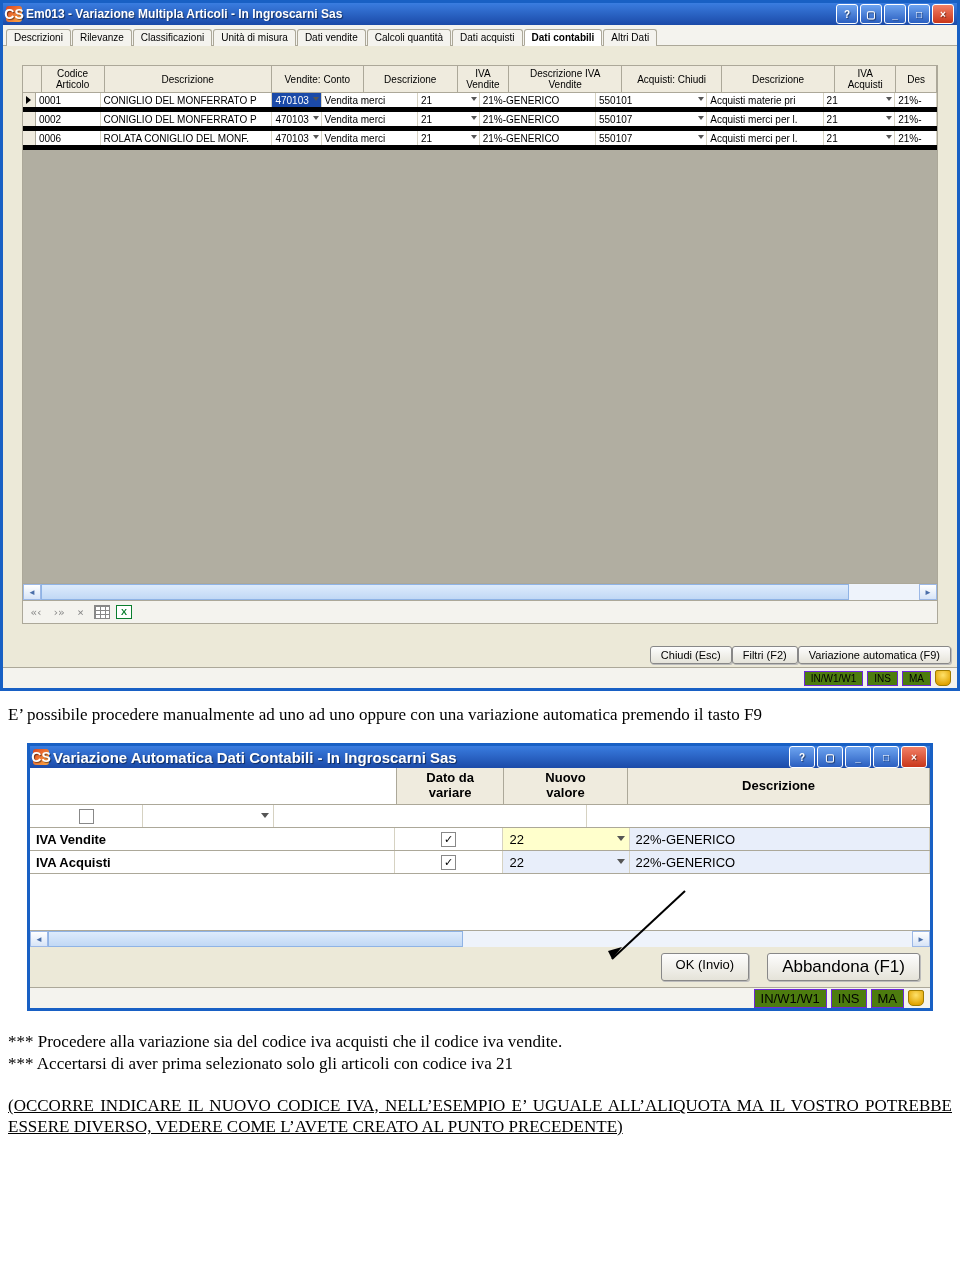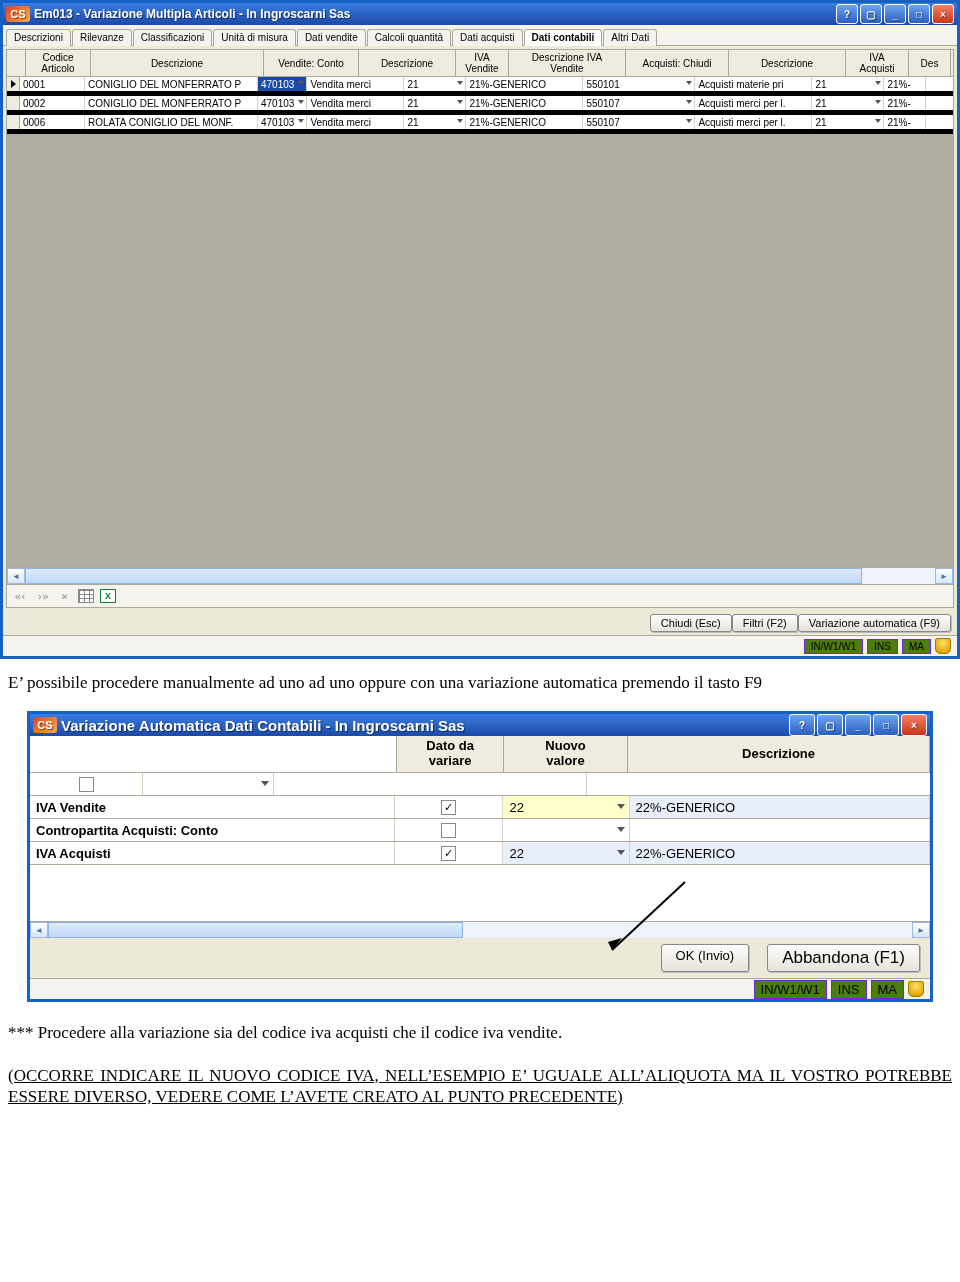--- a/index.html
+++ b/index.html
@@ -1,31 +1,31 @@
 <!DOCTYPE html>
 <html><head>
 <meta charset="utf-8">
 <style>
 html,body{margin:0;padding:0;font-family:Tahoma,Arial,sans-serif;font-size:11px;background:#fff;color:#000}
 .page{width:960px;margin:0 auto}
 
 .win{border:3px solid #1860c4;background:#ece9d8}
 .titlebar{height:22px;background:linear-gradient(to bottom,#3a7de0 0%,#1b4aa8 100%);display:flex;align-items:center;color:#fff;font-weight:bold;font-size:12px;text-shadow:1px 1px 1px rgba(0,0,0,.5);padding:0 3px}
-.titlebar .icn{width:24px;height:16px;background:linear-gradient(135deg,#d42 0%,#fa4 100%);border-radius:3px;margin-right:4px;display:flex;align-items:center;justify-content:center;color:#fff;font-size:11px;font-weight:bold}
+.titlebar .icn{width:16px;height:16px;background:linear-gradient(135deg,#d42 0%,#fa4 100%);border-radius:3px;margin-right:4px;display:flex;align-items:center;justify-content:center;color:#fff;font-size:14px;font-weight:bold}
 .titlebar .title{flex:1;white-space:nowrap;overflow:hidden}
 .winbtns{display:flex;gap:2px}
 .winbtn{width:20px;height:18px;border:1px solid #fff;border-radius:3px;display:flex;align-items:center;justify-content:center;font-size:10px;color:#fff;font-weight:bold;cursor:pointer}
 .wb-blue{background:linear-gradient(to bottom,#6da4f0,#2b5fc0)}
 .wb-red{background:linear-gradient(to bottom,#f28066,#c9361a)}
 
 .tabs{display:flex;padding:3px 3px 0 3px;border-bottom:1px solid #aca899;background:#f4f3ee}
 .tab{padding:2px 7px;border:1px solid #aca899;border-bottom:none;background:#f4f3ee;margin-right:1px;font-size:10px;border-radius:3px 3px 0 0;cursor:pointer;position:relative;top:1px}
 .tab.active{background:#fff;font-weight:bold;border-bottom:1px solid #fff}
 
-.grid-wrap{border:1px solid #aca899;margin:3px;background:#bef264}
+.grid-wrap{border:1px solid #aca899;margin:19px;background:#bef264}
 .ghead{display:flex;background:#efebde;border-bottom:1px solid #aca899}
 .gh{border-right:1px solid #aca899;padding:2px 3px;font-size:10px;text-align:center;display:flex;align-items:center;justify-content:center;line-height:1.1;overflow:hidden;white-space:nowrap}
 .gbody{background:#b1aea1;height:490px;overflow:hidden}
 .gr{display:flex;background:#fff;border-bottom:5px solid #000000;height:14px;font-size:10px}
 .gc{border-right:1px solid #d6d2c2;padding:0 3px;overflow:hidden;white-space:nowrap;display:flex;align-items:center}
 .gc.drop{position:relative;padding-right:12px}
 .gc.drop:after{content:"";position:absolute;right:2px;top:4px;border-left:3px solid transparent;border-right:3px solid transparent;border-top:4px solid #555}
 .gc.sel{background:#1b4aa8;color:#fff}
 .rowmark{width:12px;background:#efebde;border-right:1px solid #aca899;display:flex;align-items:center;justify-content:center}
 .rowmark.cur:before{content:"";border-top:4px solid transparent;border-bottom:4px solid transparent;border-left:5px solid #000}
@@ -218,28 +218,20 @@
         </div>
         <div class="gr2">
           <div class="gc2 c0 bold">IVA Vendite</div>
           <div class="gc2 c1 ck">
             <span class="ckbx">✓</span>
           </div>
           <div class="gc2 c2 drop alt hl" style="justify-content:flex-start">22</div>
           <div class="gc2 c3 alt">22%-GENERICO</div>
         </div>
         <div class="gr2">
-          <div class="gc2 c0 bold">Contropartita Acquisti: Conto</div>
-          <div class="gc2 c1 ck">
-            <span class="ckbx"></span>
-          </div>
-          <div class="gc2 c2 drop" style="justify-content:flex-start"></div>
-          <div class="gc2 c3"></div>
-        </div>
-        <div class="gr2">
           <div class="gc2 c0 bold">IVA Acquisti</div>
           <div class="gc2 c1 ck">
             <span class="ckbx">✓</span>
           </div>
           <div class="gc2 c2 drop alt" style="justify-content:flex-start">22</div>
           <div class="gc2 c3 alt">22%-GENERICO</div>
         </div>
       </div>
   <div class="w2blank"></div>
 
@@ -265,17 +257,18 @@
   <div class="status" style="font-size:13px">
     <span class="statbox" style="font-size:13px">IN/W1/W1</span>
     <span class="statbox" style="font-size:13px">INS</span>
     <span class="statbox" style="font-size:13px">MA</span>
     <span class="trash"></span>
   </div>
 </div>
 
 <div class="notes">
   <div>*** Procedere alla variazione sia del codice iva acquisti che il codice iva vendite.</div>
+  <div>*** Accertarsi di aver prima selezionato solo gli articoli con codice iva 21</div>
   <br>
   <div class="emph">(OCCORRE INDICARE IL NUOVO CODICE IVA, NELL’ESEMPIO E’ UGUALE ALL’ALIQUOTA MA IL VOSTRO POTREBBE ESSERE DIVERSO, VEDERE COME L’AVETE CREATO AL PUNTO PRECEDENTE)</div>
 </div>
 
 </div>
 
 </body></html>

